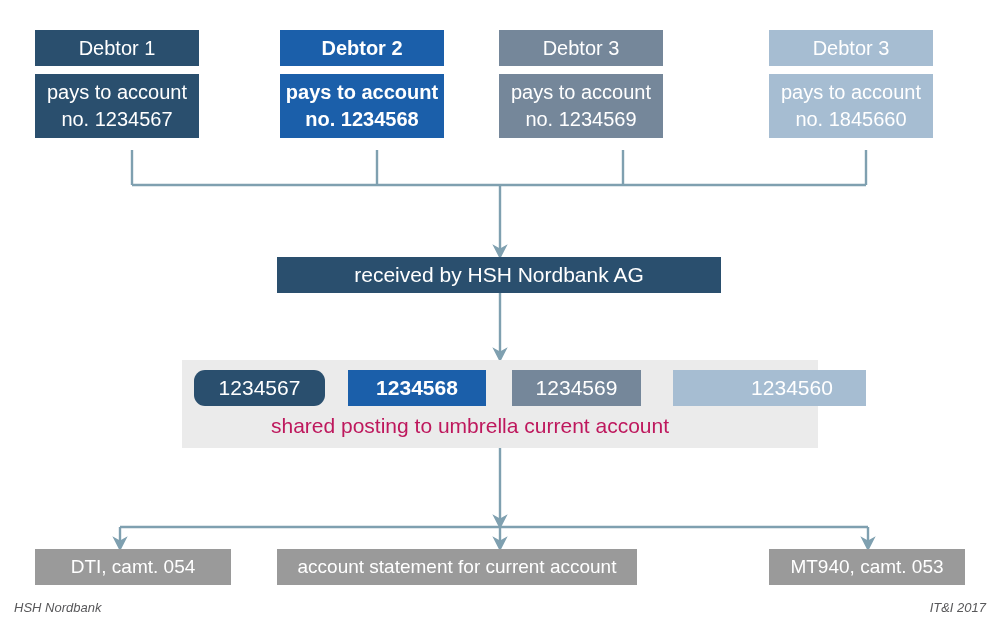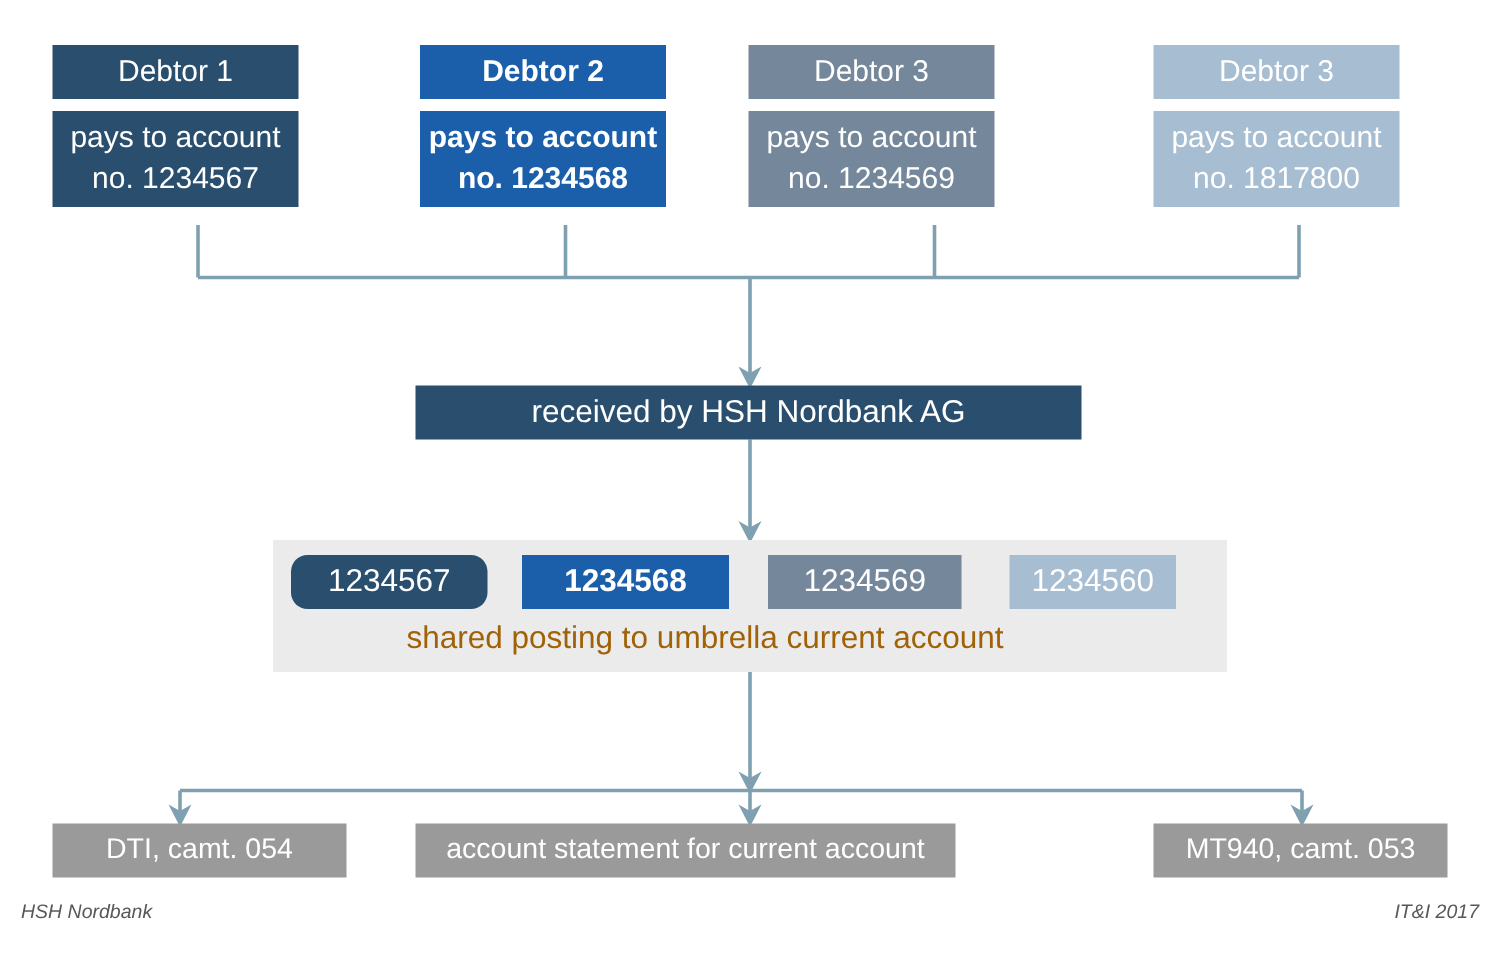--- a/index.html
+++ b/index.html
@@ -83,21 +83,21 @@
     text-align: center;
     color: #ffffff;
     font-size: 21px;
   }
   #pool-caption {
     position: absolute;
     left: 0;
     top: 54px;
     width: 576px;
     text-align: center;
-    color: #a16207;
+    color: #be185d;
     font-size: 21px;
   }
 
   .out-box {
     position: absolute;
     top: 549px;
     height: 36px;
     line-height: 36px;
     text-align: center;
     color: #ffffff;
@@ -176,32 +176,32 @@
         <span>no. 1234569</span>
       </span>
     </div>
   </div>
 
   <div class="debtor-col" style="left:769px; top:30px;">
     <div class="debtor-head c-pale">Debtor 3</div>
     <div class="debtor-body c-pale">
       <span>
         <span>pays to account</span><br>
-        <span>no. 1817800</span>
+        <span>no. 1845660</span>
       </span>
     </div>
   </div>
 
   <div id="bank-bar">received by HSH Nordbank AG</div>
 
   <div id="pool-panel">
     <div class="acct-chip c-navy" style="left:12px;  width:131px;border-radius:11px;">1234567</div>
     <div class="acct-chip c-blue" style="left:166px; width:138px;">1234568</div>
     <div class="acct-chip c-slate" style="left:330px; width:129px;">1234569</div>
-    <div class="acct-chip c-pale" style="left:491px; width:111px;">1234560</div>
+    <div class="acct-chip c-pale" style="left:491px; width:148px;padding-left:45px;">1234560</div>
     <div id="pool-caption">shared posting to umbrella current account</div>
   </div>
 
   <div class="out-box" style="left:35px; width:196px;">DTI, camt. 054</div>
   <div class="out-box" style="left:277px; width:360px;">account statement for current account</div>
   <div class="out-box" style="left:769px; width:196px;">MT940, camt. 053</div>
 
   <div class="footer-note" id="footer-left">HSH Nordbank</div>
   <div class="footer-note" id="footer-right">IT&amp;I 2017</div>
 

